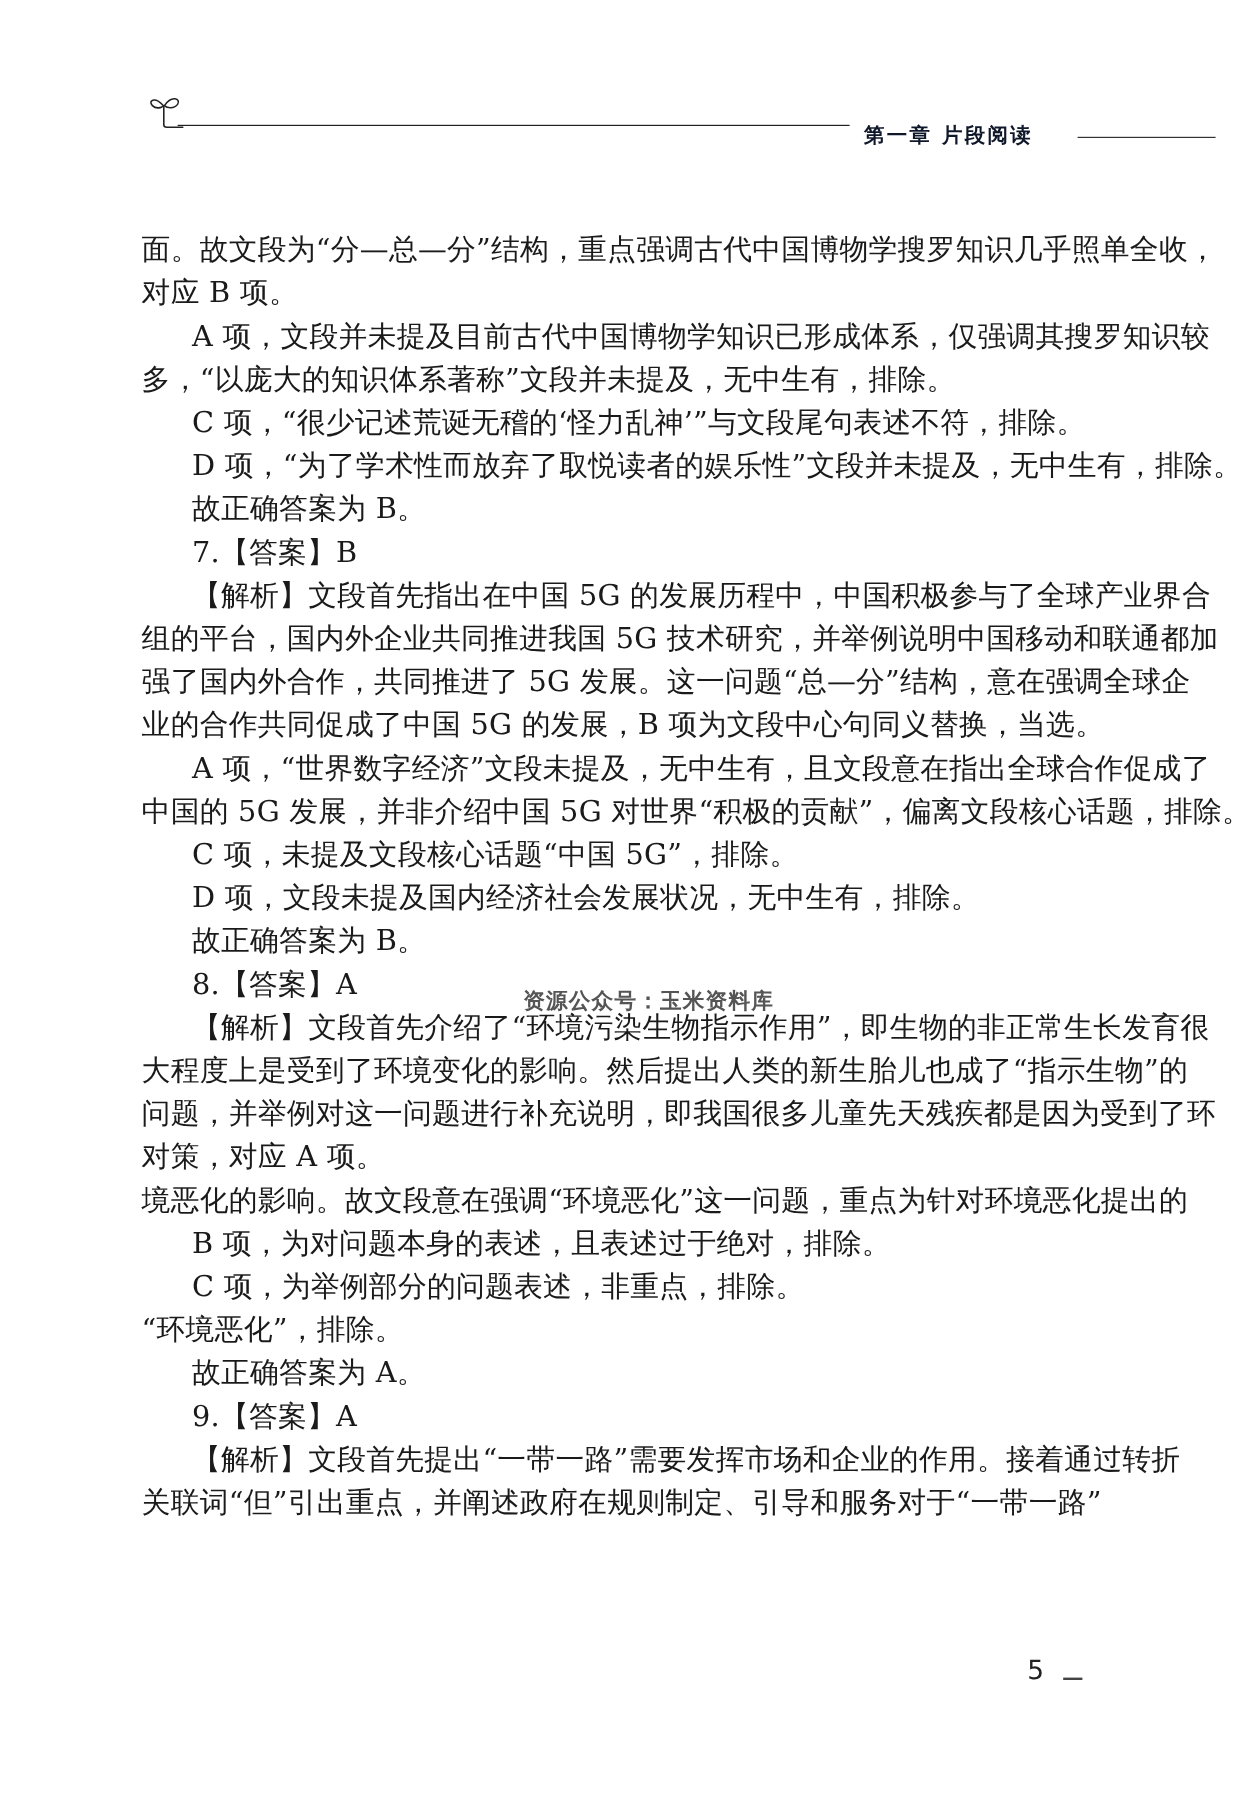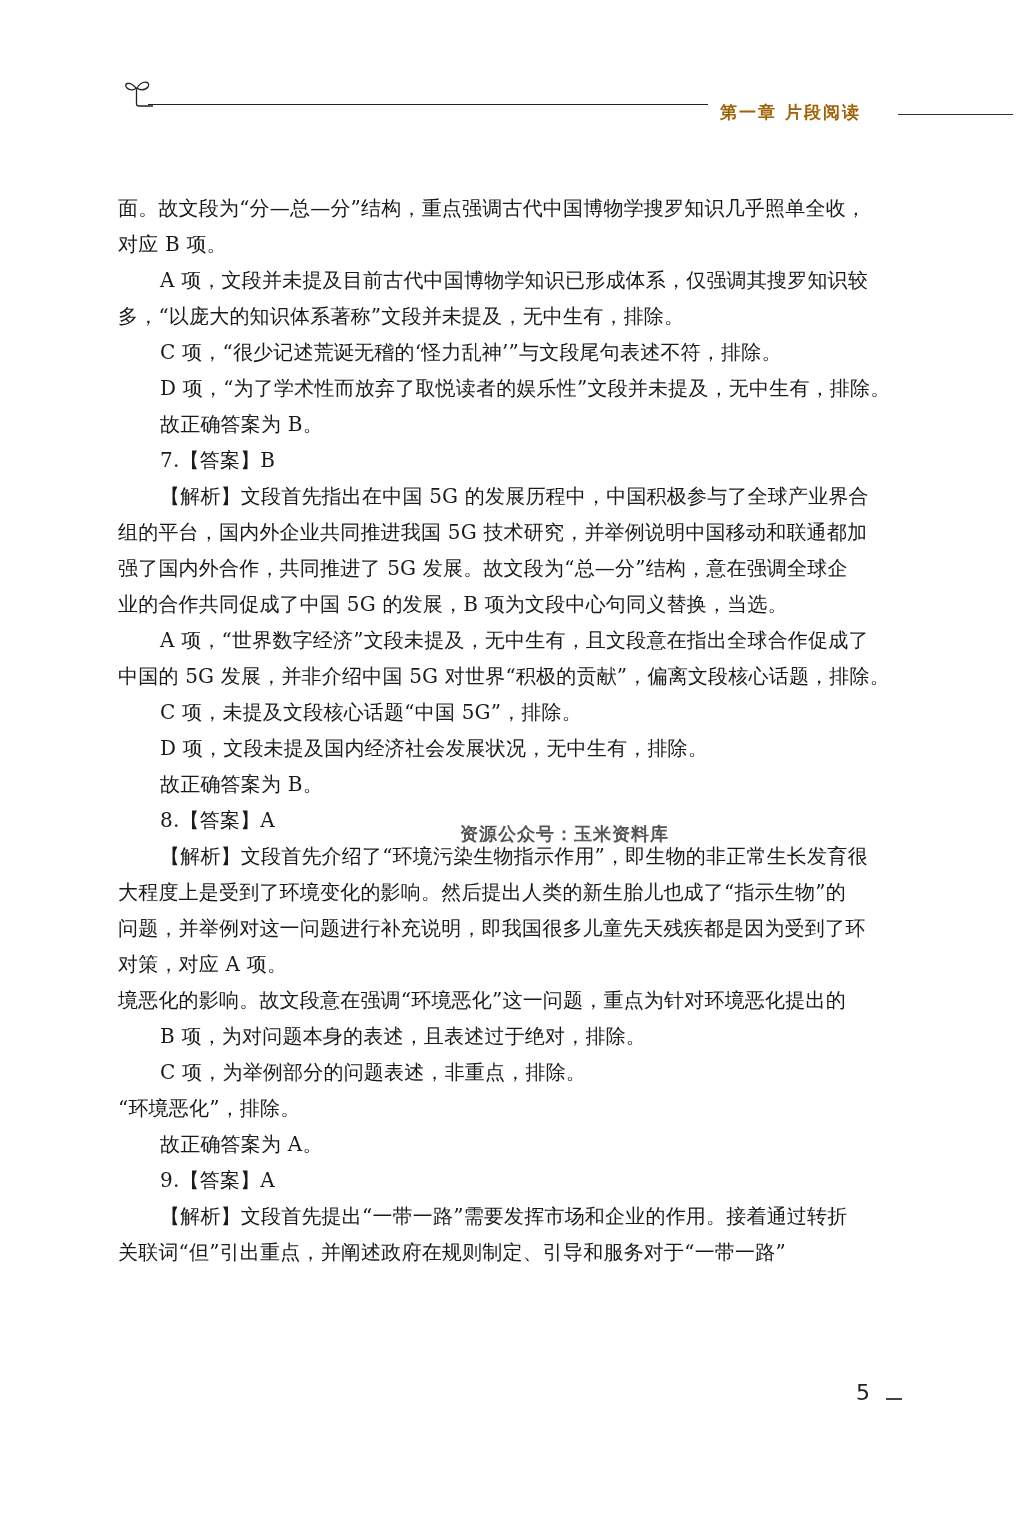--- a/index.html
+++ b/index.html
@@ -4,32 +4,32 @@
 <style>
   html, body { margin: 0; padding: 0; background: #ffffff; }
   body {
     width: 1031px; height: 1517px; position: relative; overflow: hidden;
     font-family: "DejaVu Serif", "Liberation Serif", serif;
     color: #1a1a1a;
   }
   .header { position: absolute; left: 0; top: 0; width: 1031px; height: 140px; }
   .sprout { position: absolute; left: 123px; top: 76px; }
   .rule-left { position: absolute; left: 148px; top: 104px; width: 560px; border-top: 1.5px solid #222; }
-  .chapter { position: absolute; left: 720px; top: 101px; font-size: 17px; font-weight: bold; letter-spacing: 2px; color: #a16207; }
+  .chapter { position: absolute; left: 720px; top: 101px; font-size: 17px; font-weight: bold; letter-spacing: 2px; color: #0f172a; }
   .rule-right { position: absolute; left: 898px; top: 114px; width: 115px; border-top: 1.5px solid #333; }
 
   .content { position: absolute; left: 118px; top: 190px; width: 770px; }
   .line {
-    font-size: 20px; line-height: 36px; height: 36px; white-space: nowrap;
+    font-size: 24px; line-height: 36px; height: 36px; white-space: nowrap;
     letter-spacing: 0.2px;
   }
   .indent { padding-left: 42px; }
 
   .watermark {
-    position: absolute; left: 460px; top: 822px;
+    position: absolute; left: 436px; top: 822px;
     font-family: Liberation Serif, serif;
     font-size: 18px; font-weight: bold; color: #555; letter-spacing: 1px;
   }
   .pagenum {
     position: absolute; left: 856px; top: 1380px;
     font-family: "DejaVu Sans", "Liberation Sans", sans-serif;
     font-size: 22px; color: #222;
   }
   .smudge { position: absolute; left: 886px; top: 1398px; width: 16px; border-top: 2px solid #444; }
 </style>
@@ -51,21 +51,21 @@
     <div class="line">面。故文段为“分—总—分”结构，重点强调古代中国博物学搜罗知识几乎照单全收，</div>
     <div class="line">对应 B 项。</div>
     <div class="line indent">A 项，文段并未提及目前古代中国博物学知识已形成体系，仅强调其搜罗知识较</div>
     <div class="line">多，“以庞大的知识体系著称”文段并未提及，无中生有，排除。</div>
     <div class="line indent">C 项，“很少记述荒诞无稽的‘怪力乱神’”与文段尾句表述不符，排除。</div>
     <div class="line indent">D 项，“为了学术性而放弃了取悦读者的娱乐性”文段并未提及，无中生有，排除。</div>
     <div class="line indent">故正确答案为 B。</div>
     <div class="line indent">7.【答案】B</div>
     <div class="line indent">【解析】文段首先指出在中国 5G 的发展历程中，中国积极参与了全球产业界合</div>
     <div class="line">组的平台，国内外企业共同推进我国 5G 技术研究，并举例说明中国移动和联通都加</div>
-    <div class="line">强了国内外合作，共同推进了 5G 发展。故文段为“总—分”结构，意在强调全球企</div>
+    <div class="line">强了国内外合作，共同推进了 5G 发展。这一问题“总—分”结构，意在强调全球企</div>
     <div class="line">业的合作共同促成了中国 5G 的发展，B 项为文段中心句同义替换，当选。</div>
     <div class="line indent">A 项，“世界数字经济”文段未提及，无中生有，且文段意在指出全球合作促成了</div>
     <div class="line">中国的 5G 发展，并非介绍中国 5G 对世界“积极的贡献”，偏离文段核心话题，排除。</div>
     <div class="line indent">C 项，未提及文段核心话题“中国 5G”，排除。</div>
     <div class="line indent">D 项，文段未提及国内经济社会发展状况，无中生有，排除。</div>
     <div class="line indent">故正确答案为 B。</div>
     <div class="line indent">8.【答案】A</div>
     <div class="line indent">【解析】文段首先介绍了“环境污染生物指示作用”，即生物的非正常生长发育很</div>
     <div class="line">大程度上是受到了环境变化的影响。然后提出人类的新生胎儿也成了“指示生物”的</div>
     <div class="line">问题，并举例对这一问题进行补充说明，即我国很多儿童先天残疾都是因为受到了环</div>

